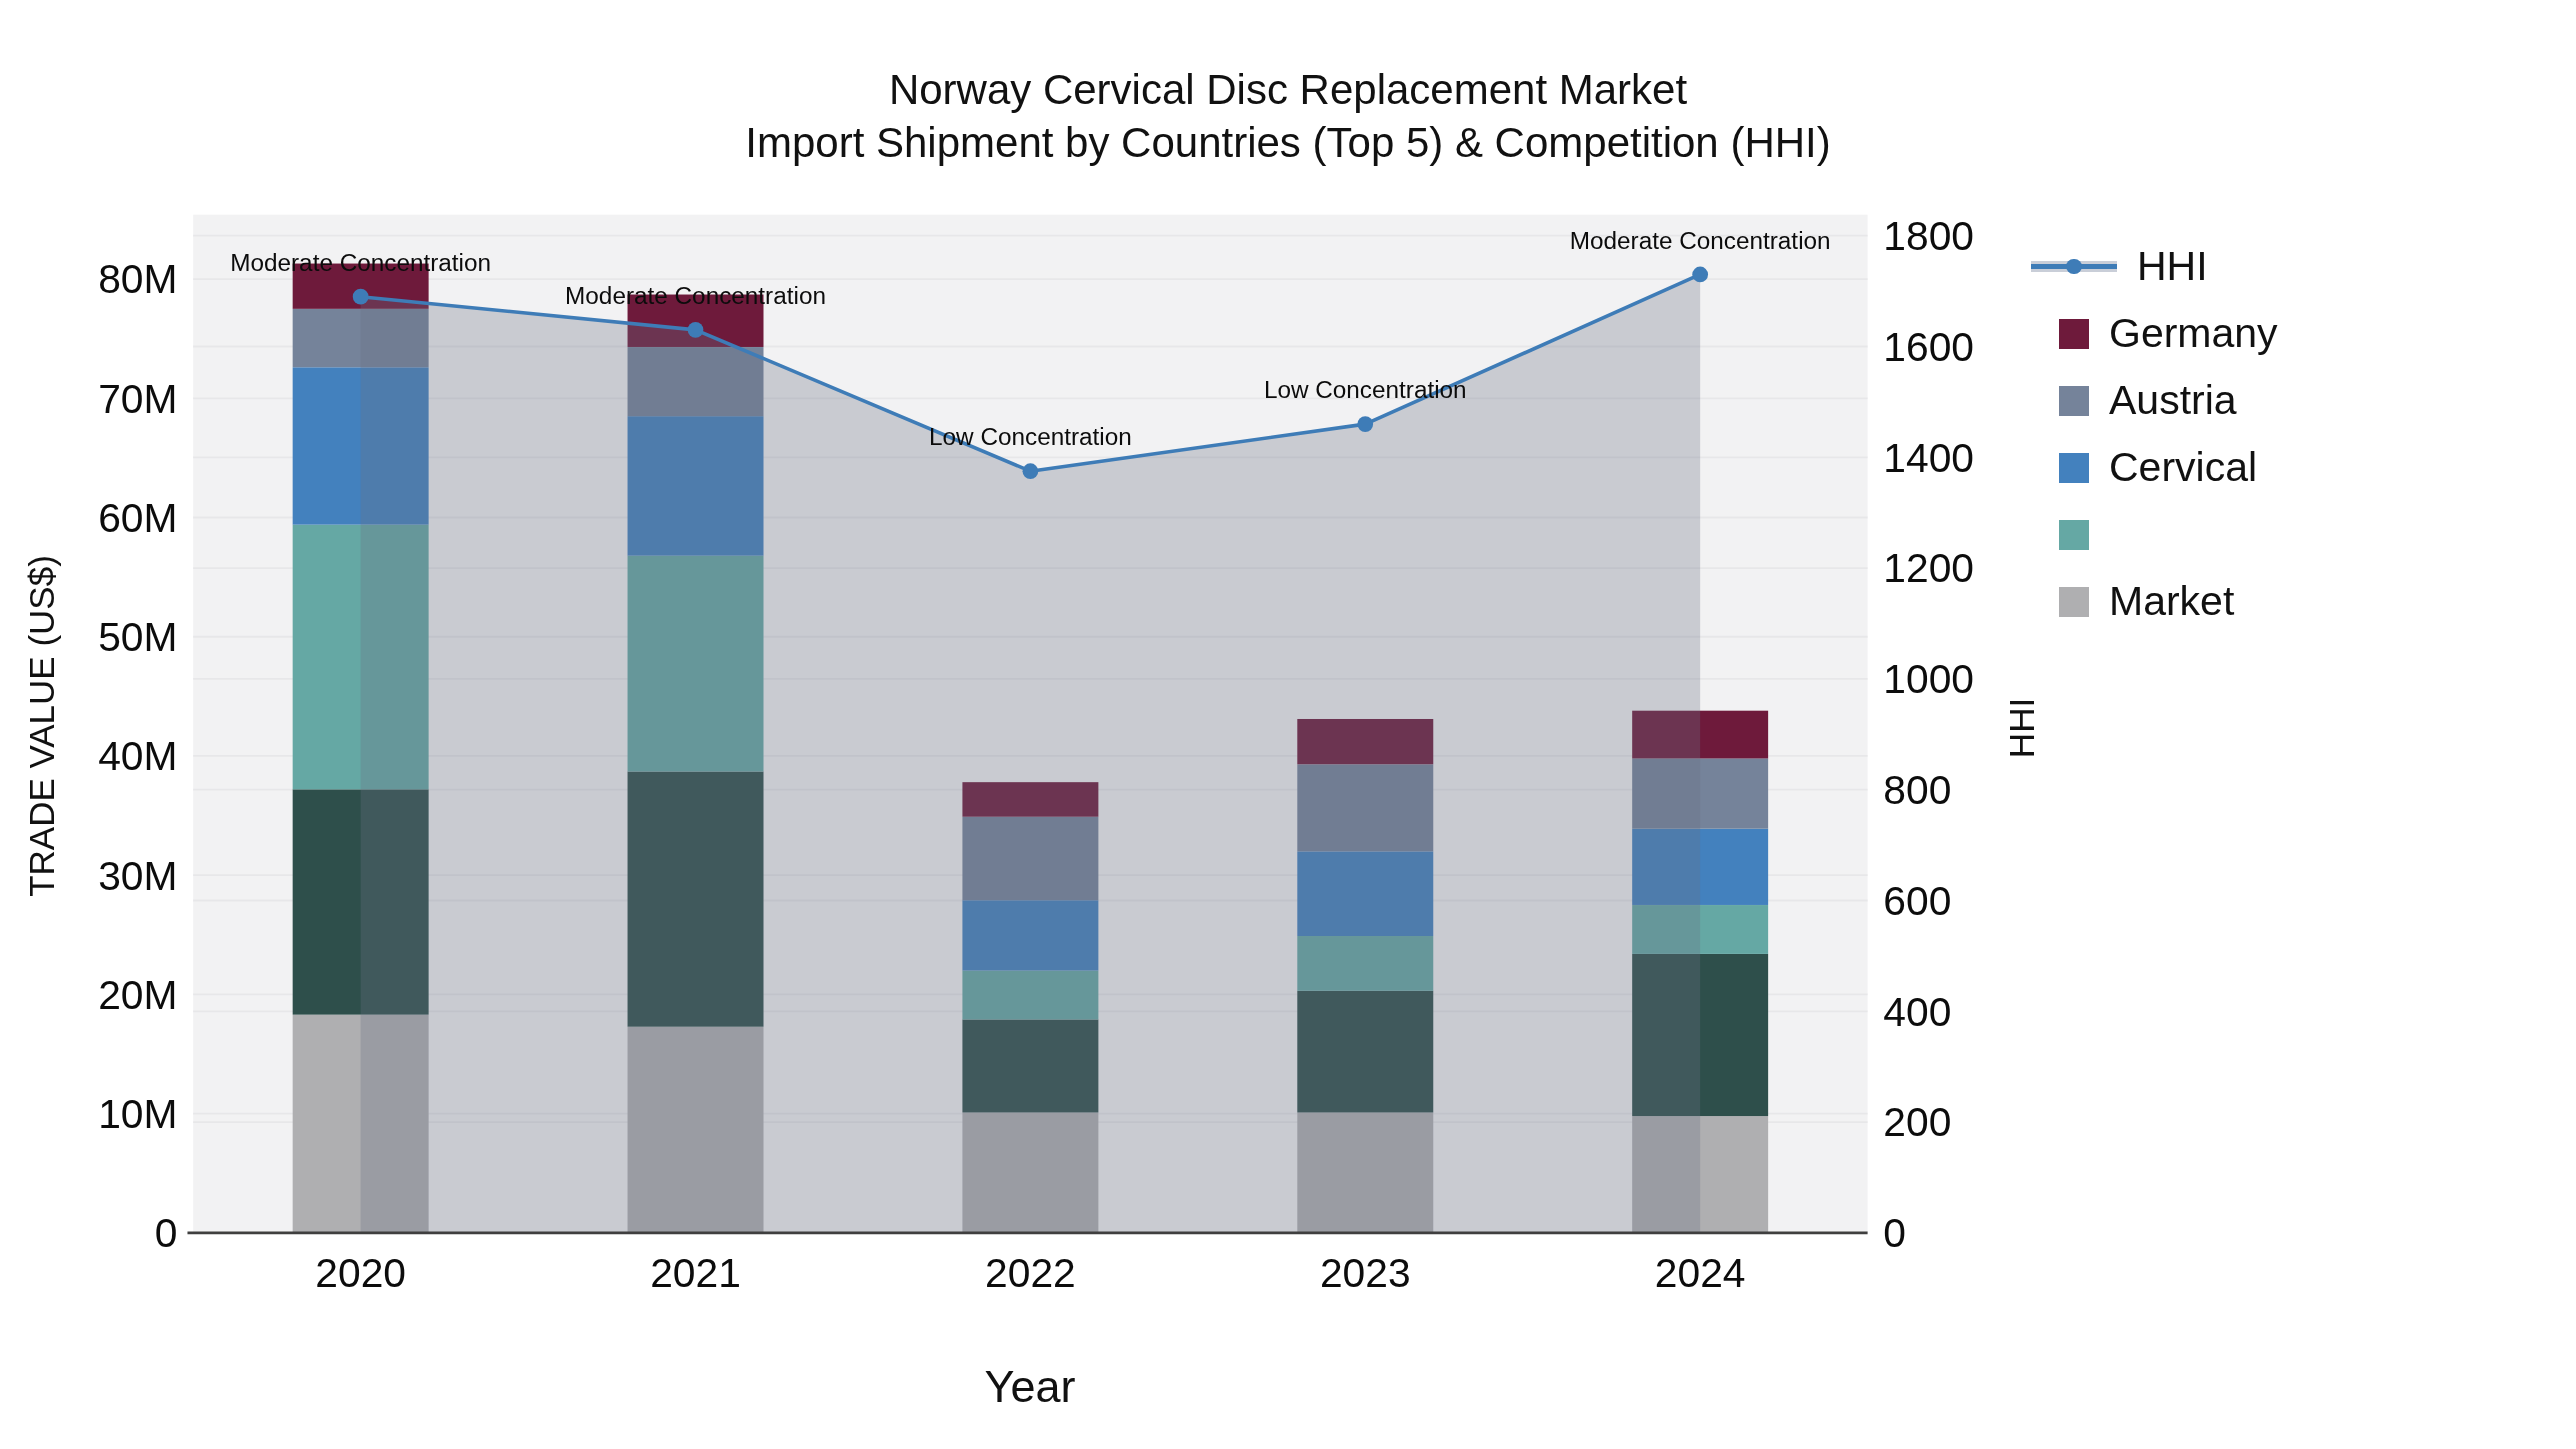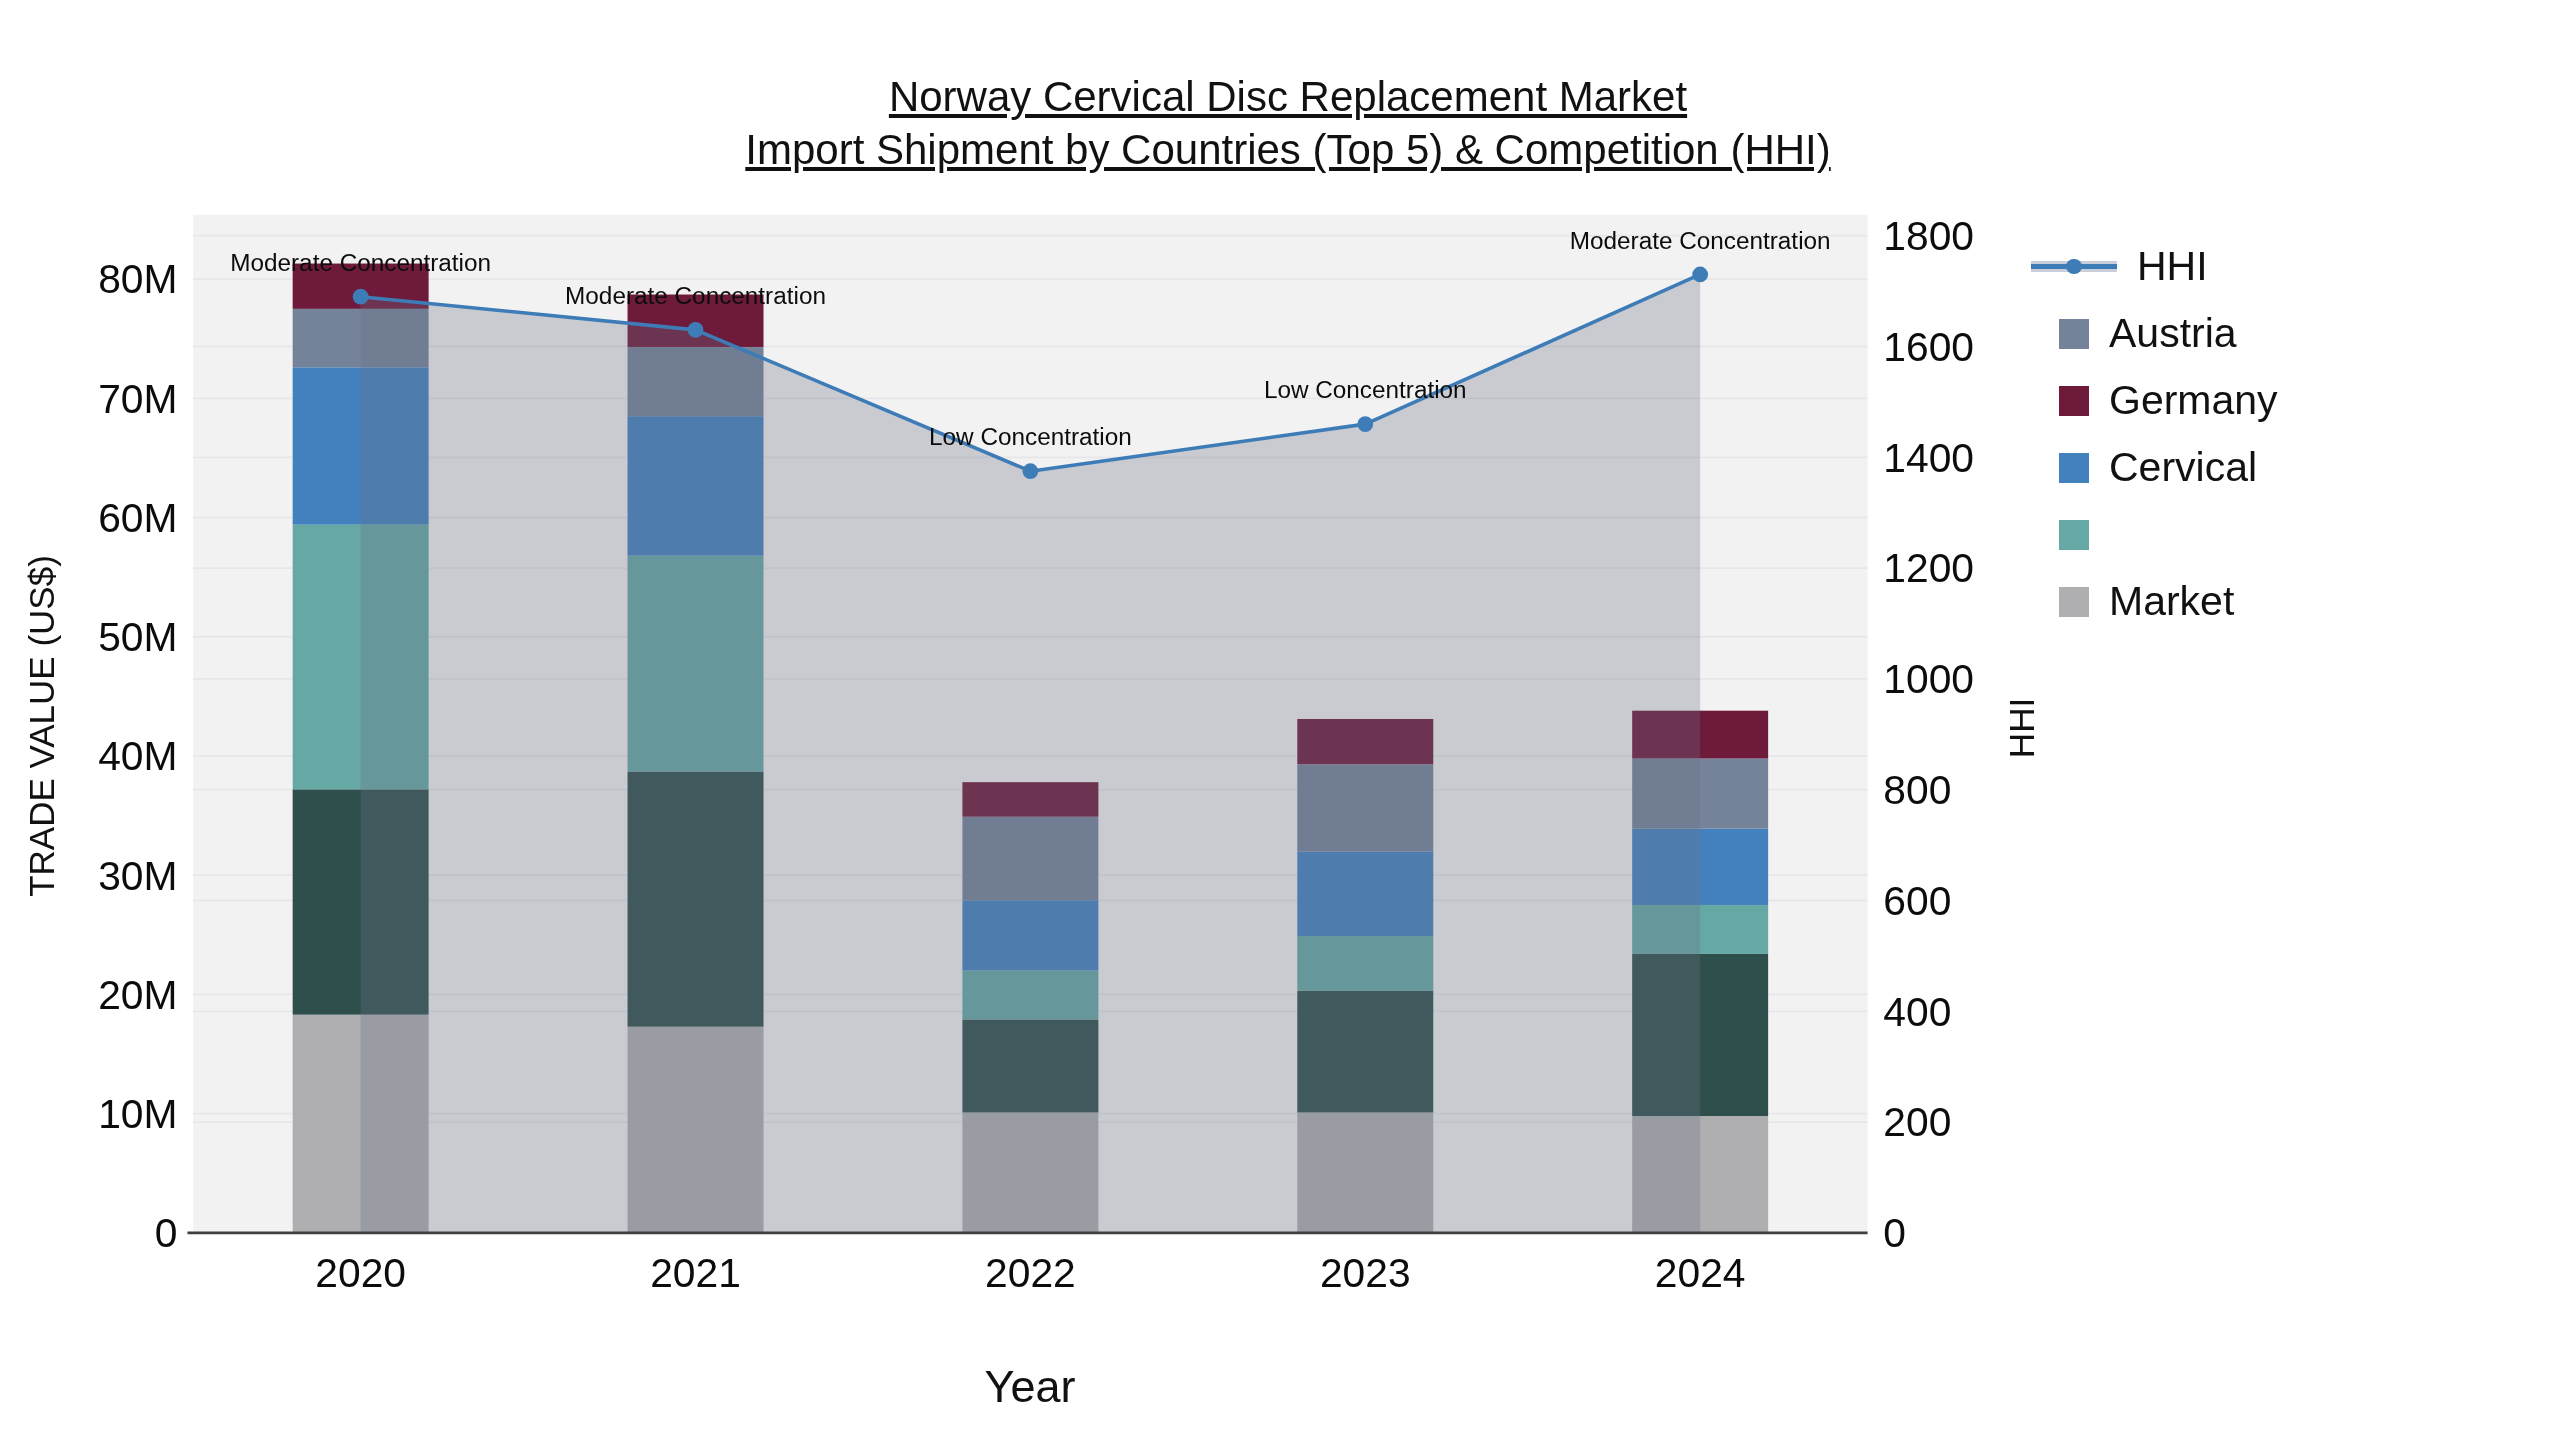--- a/index.html
+++ b/index.html
@@ -1,19 +1,19 @@
 <!DOCTYPE html>
 <html style="font-size:11.4px"><head>
 <meta charset="utf-8">
 <style>
   html,body{margin:0;padding:0;background:#ffffff;}
   body{font-family:"Liberation Sans", sans-serif;}
   .figure{position:relative;width:2576px;height:1449px;background:#ffffff;overflow:hidden;}
-  .title{position:absolute;left:0;top:70px;width:2576px;text-align:center;color:#111;
-         font-size:42px;line-height:53px;text-decoration:underline;}
+  .title{position:absolute;left:0;top:63px;width:2576px;text-align:center;color:#111;
+         font-size:42px;line-height:53px;}
   .axis-title-left{position:absolute;left:-180px;top:706px;width:444px;text-align:center;
          transform:rotate(-90deg);font-size:35px;color:#111;}
   .axis-title-right{position:absolute;left:1800px;top:708px;width:444px;text-align:center;
          transform:rotate(-90deg);font-size:35px;color:#111;}
   .axis-title-bottom{position:absolute;left:193px;top:1361px;width:1674px;text-align:center;
          font-size:45px;color:#111;}
   .legend{position:absolute;left:2059px;top:233px;}
   .legend-item{display:flex;align-items:center;height:67px;}
   .legend-swatch{width:30px;height:30px;margin-right:20px;flex:0 0 auto;}
   .legend-line{position:relative;width:86px;height:14.3px;margin-right:20px;margin-left:-28px;flex:0 0 auto;}
@@ -128,26 +128,26 @@
   <div class="legend" id="legend">
       <div class="legend-item">
         <span class="legend-line">
           <span class="band" style="background:#c9ced8"></span>
           <span class="stroke" style="background:#3e7cb7"></span>
           <span class="dot" style="background:#3e7cb7"></span>
         </span>
         <span class="legend-label">HHI</span>
       </div>
       <div class="legend-item">
+        <span class="legend-swatch" style="background:#6e1a3b"></span>
+        <span class="legend-label">Germany</span>
+      </div>
+      <div class="legend-item">
         <span class="legend-swatch" style="background:#75839a"></span>
         <span class="legend-label">Austria</span>
-      </div>
-      <div class="legend-item">
-        <span class="legend-swatch" style="background:#6e1a3b"></span>
-        <span class="legend-label">Germany</span>
       </div>
       <div class="legend-item">
         <span class="legend-swatch" style="background:#4381be"></span>
         <span class="legend-label">Cervical</span>
       </div>
       <div class="legend-item">
         <span class="legend-swatch" style="background:#65a8a4"></span>
       </div>
       <div class="legend-item">
         <span class="legend-swatch" style="background:#afafb1"></span>

